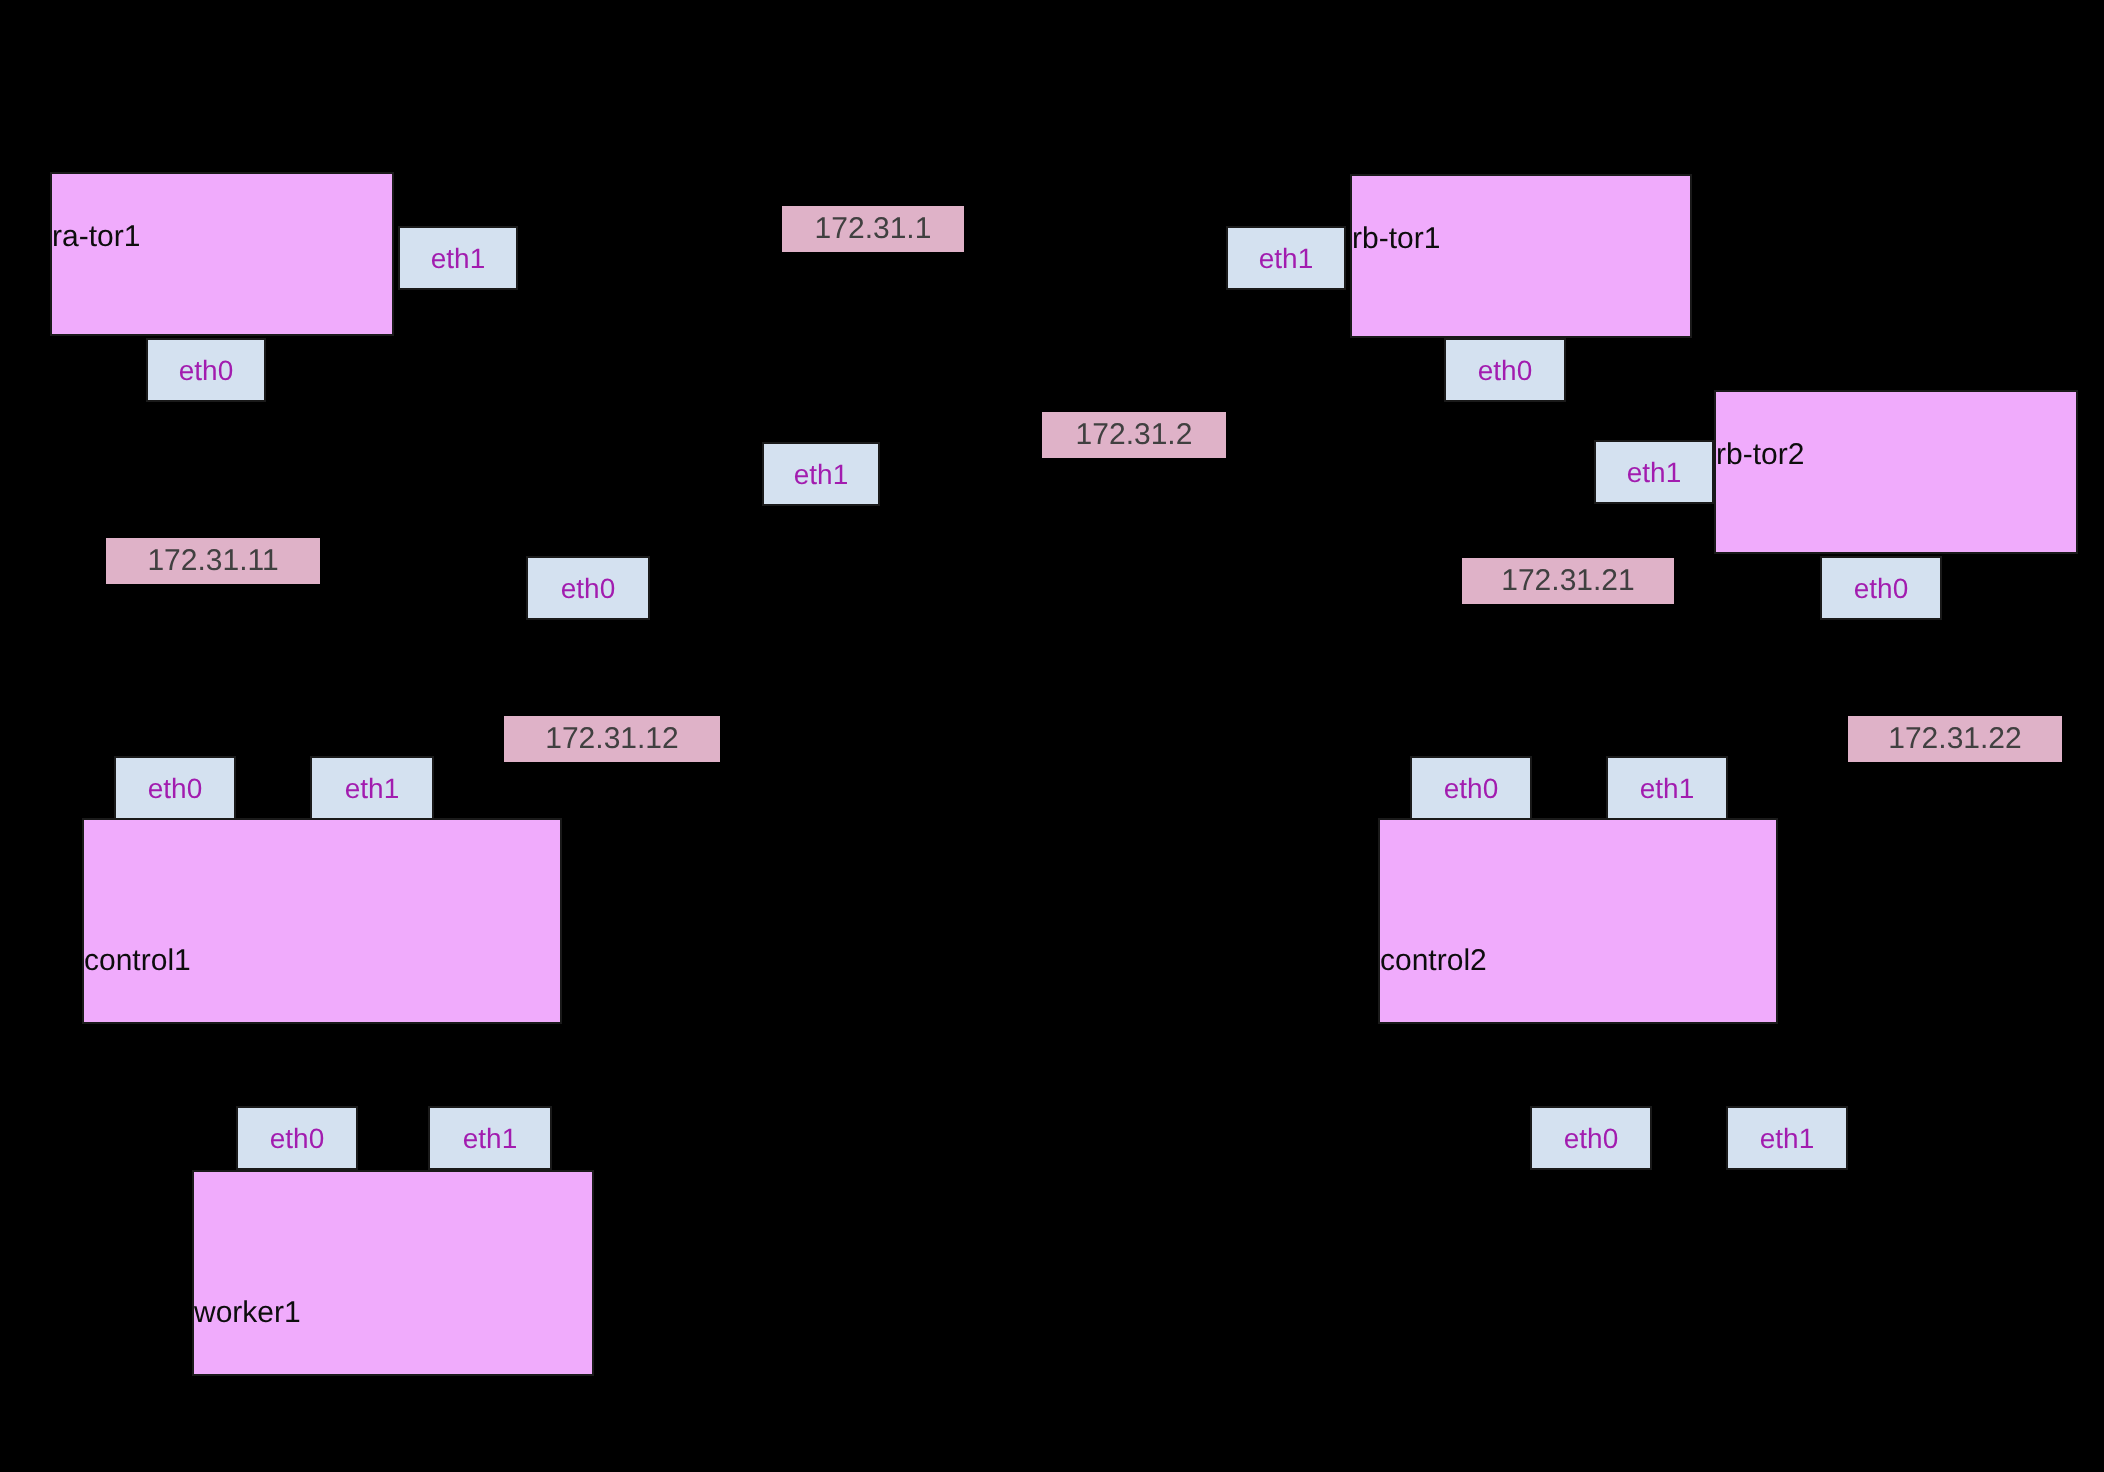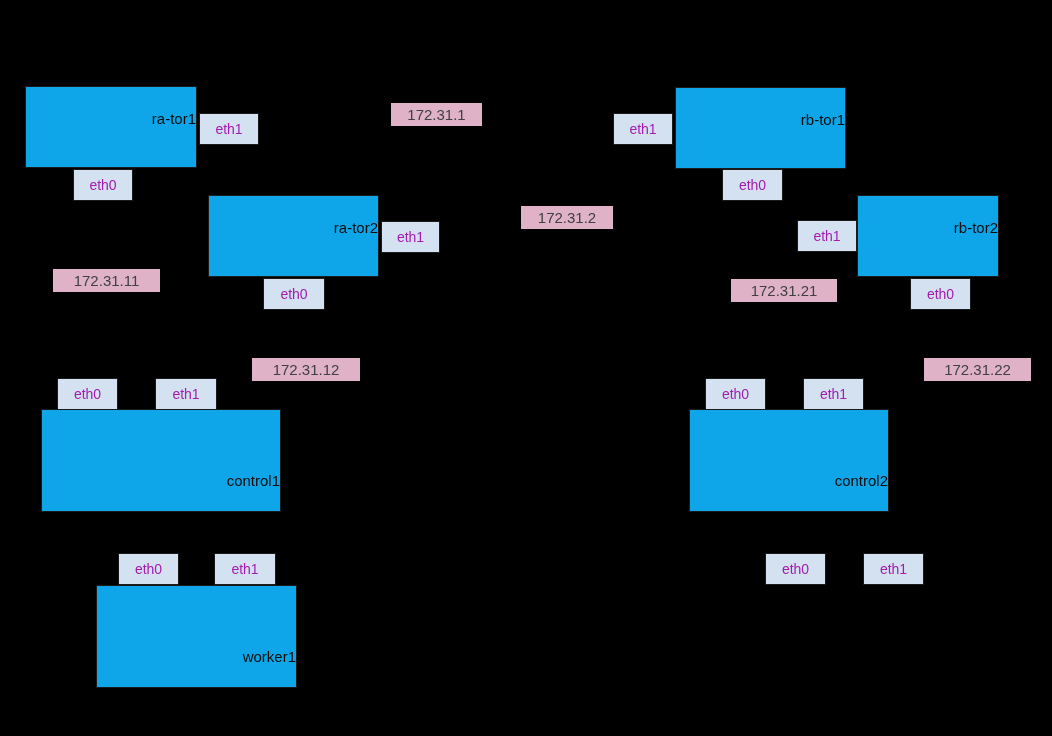--- a/index.html
+++ b/index.html
@@ -15,28 +15,28 @@
     overflow: hidden;
   }
   #canvas {
     position: relative;
     width: 1052px;
     height: 736px;
     background: #000000;
   }
   .node {
     position: absolute;
-    background: #0ea5e9;
+    background: #f0abfc;
     border: 1px solid #1a1a1a;
     box-sizing: border-box;
     color: #0d0d0d;
     font-size: 15px;
     display: flex;
     align-items: center;
-    justify-content: flex-end;
+    justify-content: flex-start;
     text-align: center;
     line-height: 1.1;
   }
   .node.label-top {
     align-items: flex-start;
     padding-top: 24px;
   }
   .node.label-bottom {
     align-items: flex-end;
     padding-bottom: 22px;
@@ -74,27 +74,24 @@
 
 <div class="netlabel" style="left: 391px; top: 103px; width: 91px; height: 23px;">172.31.1</div>
     <div class="netlabel" style="left: 521px; top: 206px; width: 92px; height: 23px;">172.31.2</div>
     <div class="netlabel" style="left: 53px; top: 269px; width: 107px; height: 23px;">172.31.11</div>
     <div class="netlabel" style="left: 252px; top: 358px; width: 108px; height: 23px;">172.31.12</div>
     <div class="netlabel" style="left: 687px; top: 279px; width: 106px; height: 23px; margin-left: 44px;">172.31.21</div>
     <div class="netlabel" style="left: 910px; top: 358px; width: 107px; height: 23px; margin-left: 14px;">172.31.22</div>
     <div class="node label-top" style="left: 25px; top: 86px; width: 172px; height: 82px;">
       <span>ra-tor1</span>
     </div>
-    <div class="node label-top" style="left: 208px; top: 195px; width: 171px; height: 82px;">
-      <span>ra-tor2</span>
-    </div>
     <div class="node label-top" style="left: 675px; top: 87px; width: 171px; height: 82px;">
       <span>rb-tor1</span>
     </div>
-    <div class="node label-top" style="left: 857px; top: 195px; width: 142px; height: 82px;">
+    <div class="node label-top" style="left: 857px; top: 195px; width: 182px; height: 82px;">
       <span>rb-tor2</span>
     </div>
     <div class="node label-bottom" style="left: 41px; top: 409px; width: 240px; height: 103px;">
       <span>control1</span>
     </div>
     <div class="node label-bottom" style="left: 689px; top: 409px; width: 200px; height: 103px;">
       <span>control2</span>
     </div>
     <div class="node label-bottom" style="left: 96px; top: 585px; width: 201px; height: 103px;">
       <span>worker1</span>

